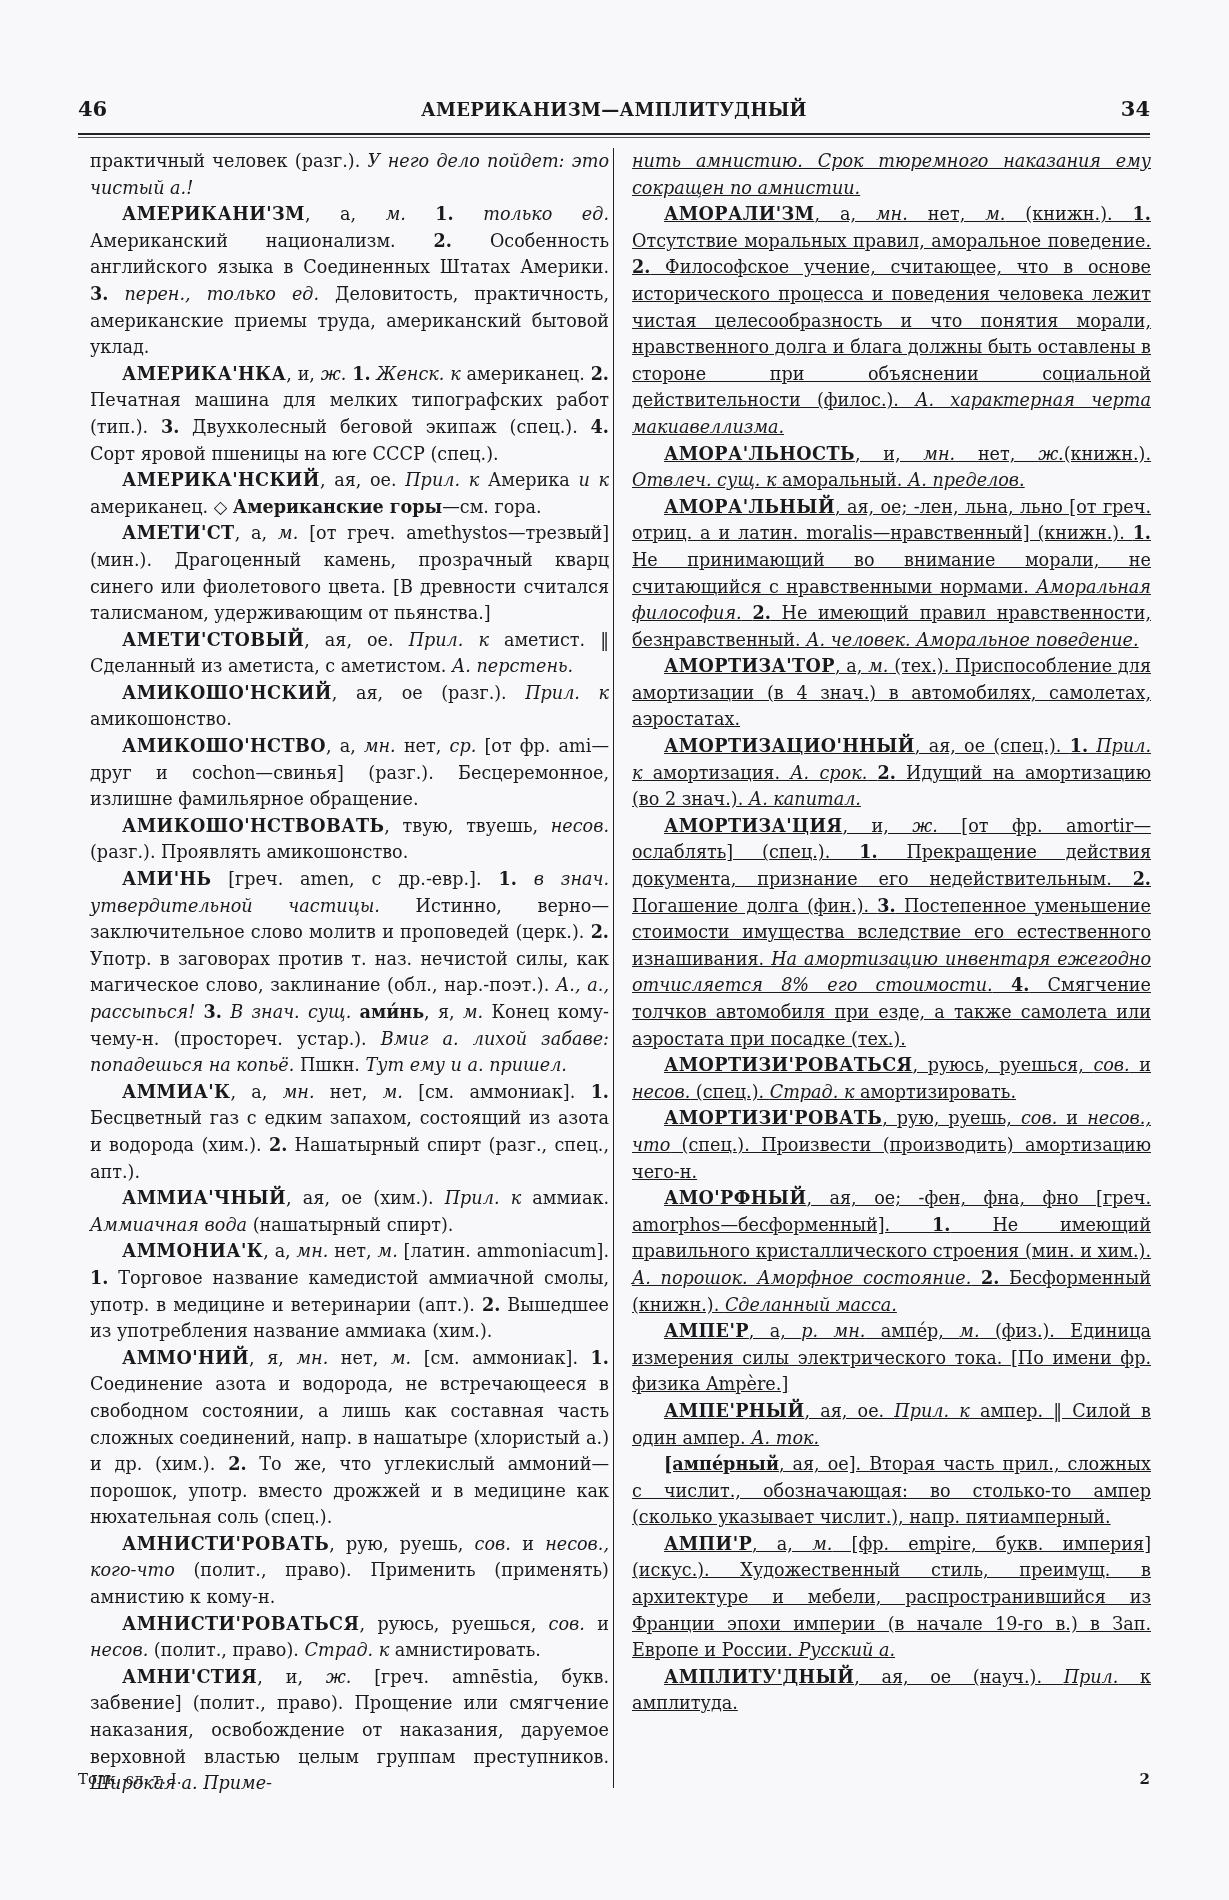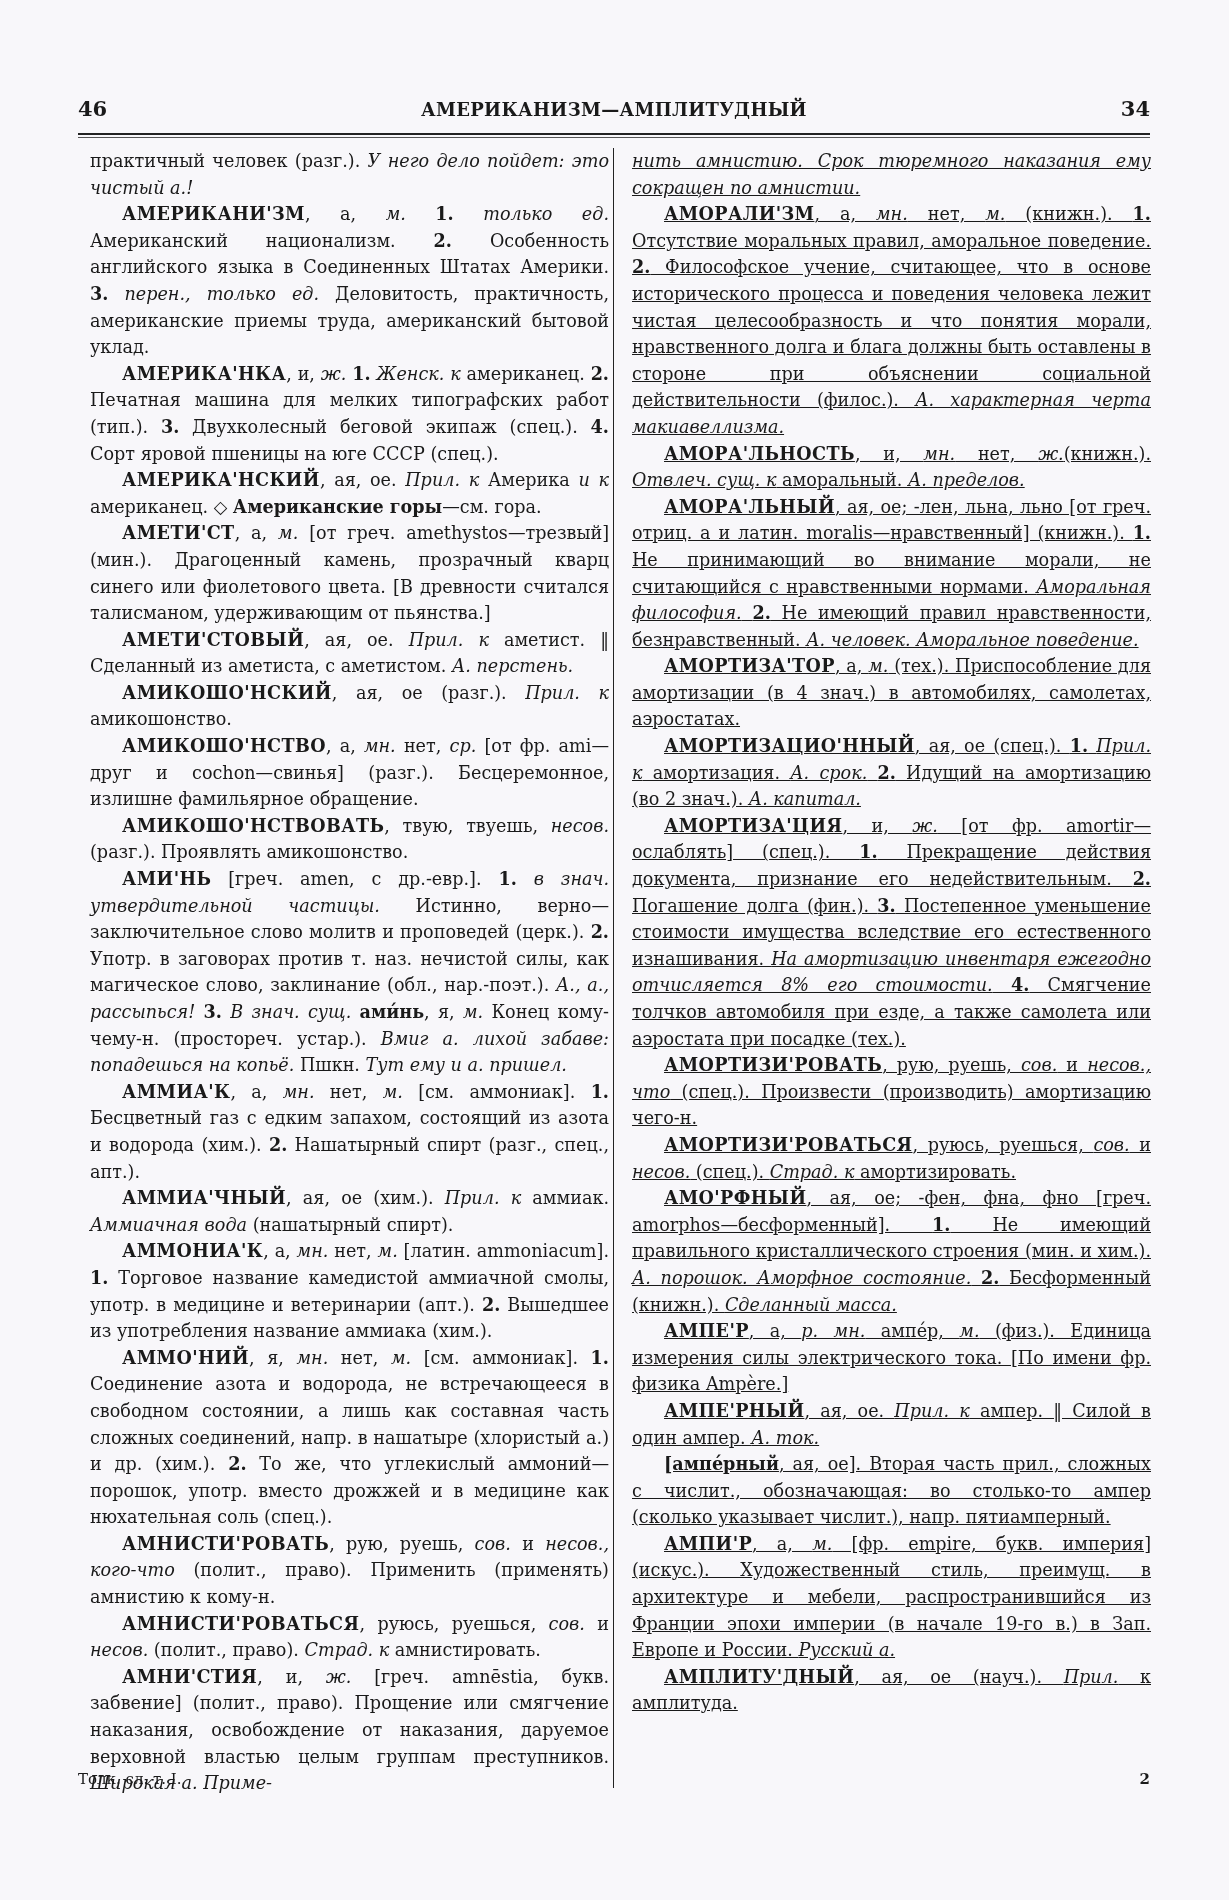--- a/index.html
+++ b/index.html
@@ -59,22 +59,22 @@
   </div>
 <div class="divider"></div>
 <div class="col right" id="col-right">
     <p class="entry cont"><span class="it">нить амнистию. Срок тюремного наказания ему сокращен по амнистии.</span></p>
     <p class="entry"><span class="hw">АМОРАЛИ'ЗМ</span><span>, а, </span><span class="it">мн.</span><span> нет, </span><span class="it">м.</span><span> (книжн.). </span><span class="b">1.</span><span> Отсутствие моральных правил, аморальное поведение. </span><span class="b">2.</span><span> Философское учение, считающее, что в основе исторического процесса и поведения человека лежит чистая целесообразность и что понятия морали, нравственного долга и блага должны быть оставлены в стороне при объяснении социальной действительности (филос.). </span><span class="it">А. характерная черта макиавеллизма.</span></p>
     <p class="entry"><span class="hw">АМОРА'ЛЬНОСТЬ</span><span>, и, </span><span class="it">мн.</span><span> нет, </span><span class="it">ж.</span><span>(книжн.). </span><span class="it">Отвлеч. сущ. к</span><span> аморальный. </span><span class="it">А. пределов.</span></p>
     <p class="entry"><span class="hw">АМОРА'ЛЬНЫЙ</span><span>, ая, ое; -лен, льна, льно [от греч. отриц. а и латин. moralis—нравственный] (книжн.). </span><span class="b">1.</span><span> Не принимающий во внимание морали, не считающийся с нравственными нормами. </span><span class="it">Аморальная философия.</span><span> </span><span class="b">2.</span><span> Не имеющий правил нравственности, безнравственный. </span><span class="it">А. человек. Аморальное поведение.</span></p>
     <p class="entry"><span class="hw">АМОРТИЗА'ТОР</span><span>, а, </span><span class="it">м.</span><span> (тех.). Приспособление для амортизации (в 4 знач.) в автомобилях, самолетах, аэростатах.</span></p>
     <p class="entry"><span class="hw">АМОРТИЗАЦИО'ННЫЙ</span><span>, ая, ое (спец.). </span><span class="b">1.</span><span> </span><span class="it">Прил. к</span><span> амортизация. </span><span class="it">А. срок.</span><span> </span><span class="b">2.</span><span> Идущий на амортизацию (во 2 знач.). </span><span class="it">А. капитал.</span></p>
     <p class="entry"><span class="hw">АМОРТИЗА'ЦИЯ</span><span>, и, </span><span class="it">ж.</span><span> [от фр. amortir—ослаблять] (спец.). </span><span class="b">1.</span><span> Прекращение действия документа, признание его недействительным. </span><span class="b">2.</span><span> Погашение долга (фин.). </span><span class="b">3.</span><span> Постепенное уменьшение стоимости имущества вследствие его естественного изнашивания. </span><span class="it">На амортизацию инвентаря ежегодно отчисляется 8% его стоимости.</span><span> </span><span class="b">4.</span><span> Смягчение толчков автомобиля при езде, а также самолета или аэростата при посадке (тех.).</span></p>
+    <p class="entry"><span class="hw">АМОРТИЗИ'РОВАТЬСЯ</span><span>, руюсь, руешься, </span><span class="it">сов.</span><span> и </span><span class="it">несов.</span><span> (спец.). </span><span class="it">Страд. к</span><span> амортизировать.</span></p>
     <p class="entry"><span class="hw">АМОРТИЗИ'РОВАТЬ</span><span>, рую, руешь, </span><span class="it">сов.</span><span> и </span><span class="it">несов., что</span><span> (спец.). Произвести (производить) амортизацию чего-н.</span></p>
-    <p class="entry"><span class="hw">АМОРТИЗИ'РОВАТЬСЯ</span><span>, руюсь, руешься, </span><span class="it">сов.</span><span> и </span><span class="it">несов.</span><span> (спец.). </span><span class="it">Страд. к</span><span> амортизировать.</span></p>
     <p class="entry"><span class="hw">АМО'РФНЫЙ</span><span>, ая, ое; -фен, фна, фно [греч. amorphos—бесформенный]. </span><span class="b">1.</span><span> Не имеющий правильного кристаллического строения (мин. и хим.). </span><span class="it">А. порошок. Аморфное состояние.</span><span> </span><span class="b">2.</span><span> Бесформенный (книжн.). </span><span class="it">Сделанный масса.</span></p>
     <p class="entry"><span class="hw">АМПЕ'Р</span><span>, а, </span><span class="it">р. мн.</span><span> ампе́р, </span><span class="it">м.</span><span> (физ.). Единица измерения силы электрического тока. [По имени фр. физика Ampère.]</span></p>
     <p class="entry"><span class="hw">АМПЕ'РНЫЙ</span><span>, ая, ое. </span><span class="it">Прил. к</span><span> ампер. ‖ Силой в один ампер. </span><span class="it">А. ток.</span></p>
     <p class="entry"><span class="b">[ампе́рный</span><span>, ая, ое]. Вторая часть прил., сложных с числит., обозначающая: во столько-то ампер (сколько указывает числит.), напр. пятиамперный.</span></p>
     <p class="entry"><span class="hw">АМПИ'Р</span><span>, а, </span><span class="it">м.</span><span> [фр. empire, букв. империя] (искус.). Художественный стиль, преимущ. в архитектуре и мебели, распространившийся из Франции эпохи империи (в начале 19-го в.) в Зап. Европе и России. </span><span class="it">Русский а.</span></p>
     <p class="entry"><span class="hw">АМПЛИТУ'ДНЫЙ</span><span>, ая, ое (науч.). </span><span class="it">Прил.</span><span> к амплитуда.</span></p>
   </div>
 
 <div class="footer">
   <span class="fl">Толк. сл. т. I.</span>

